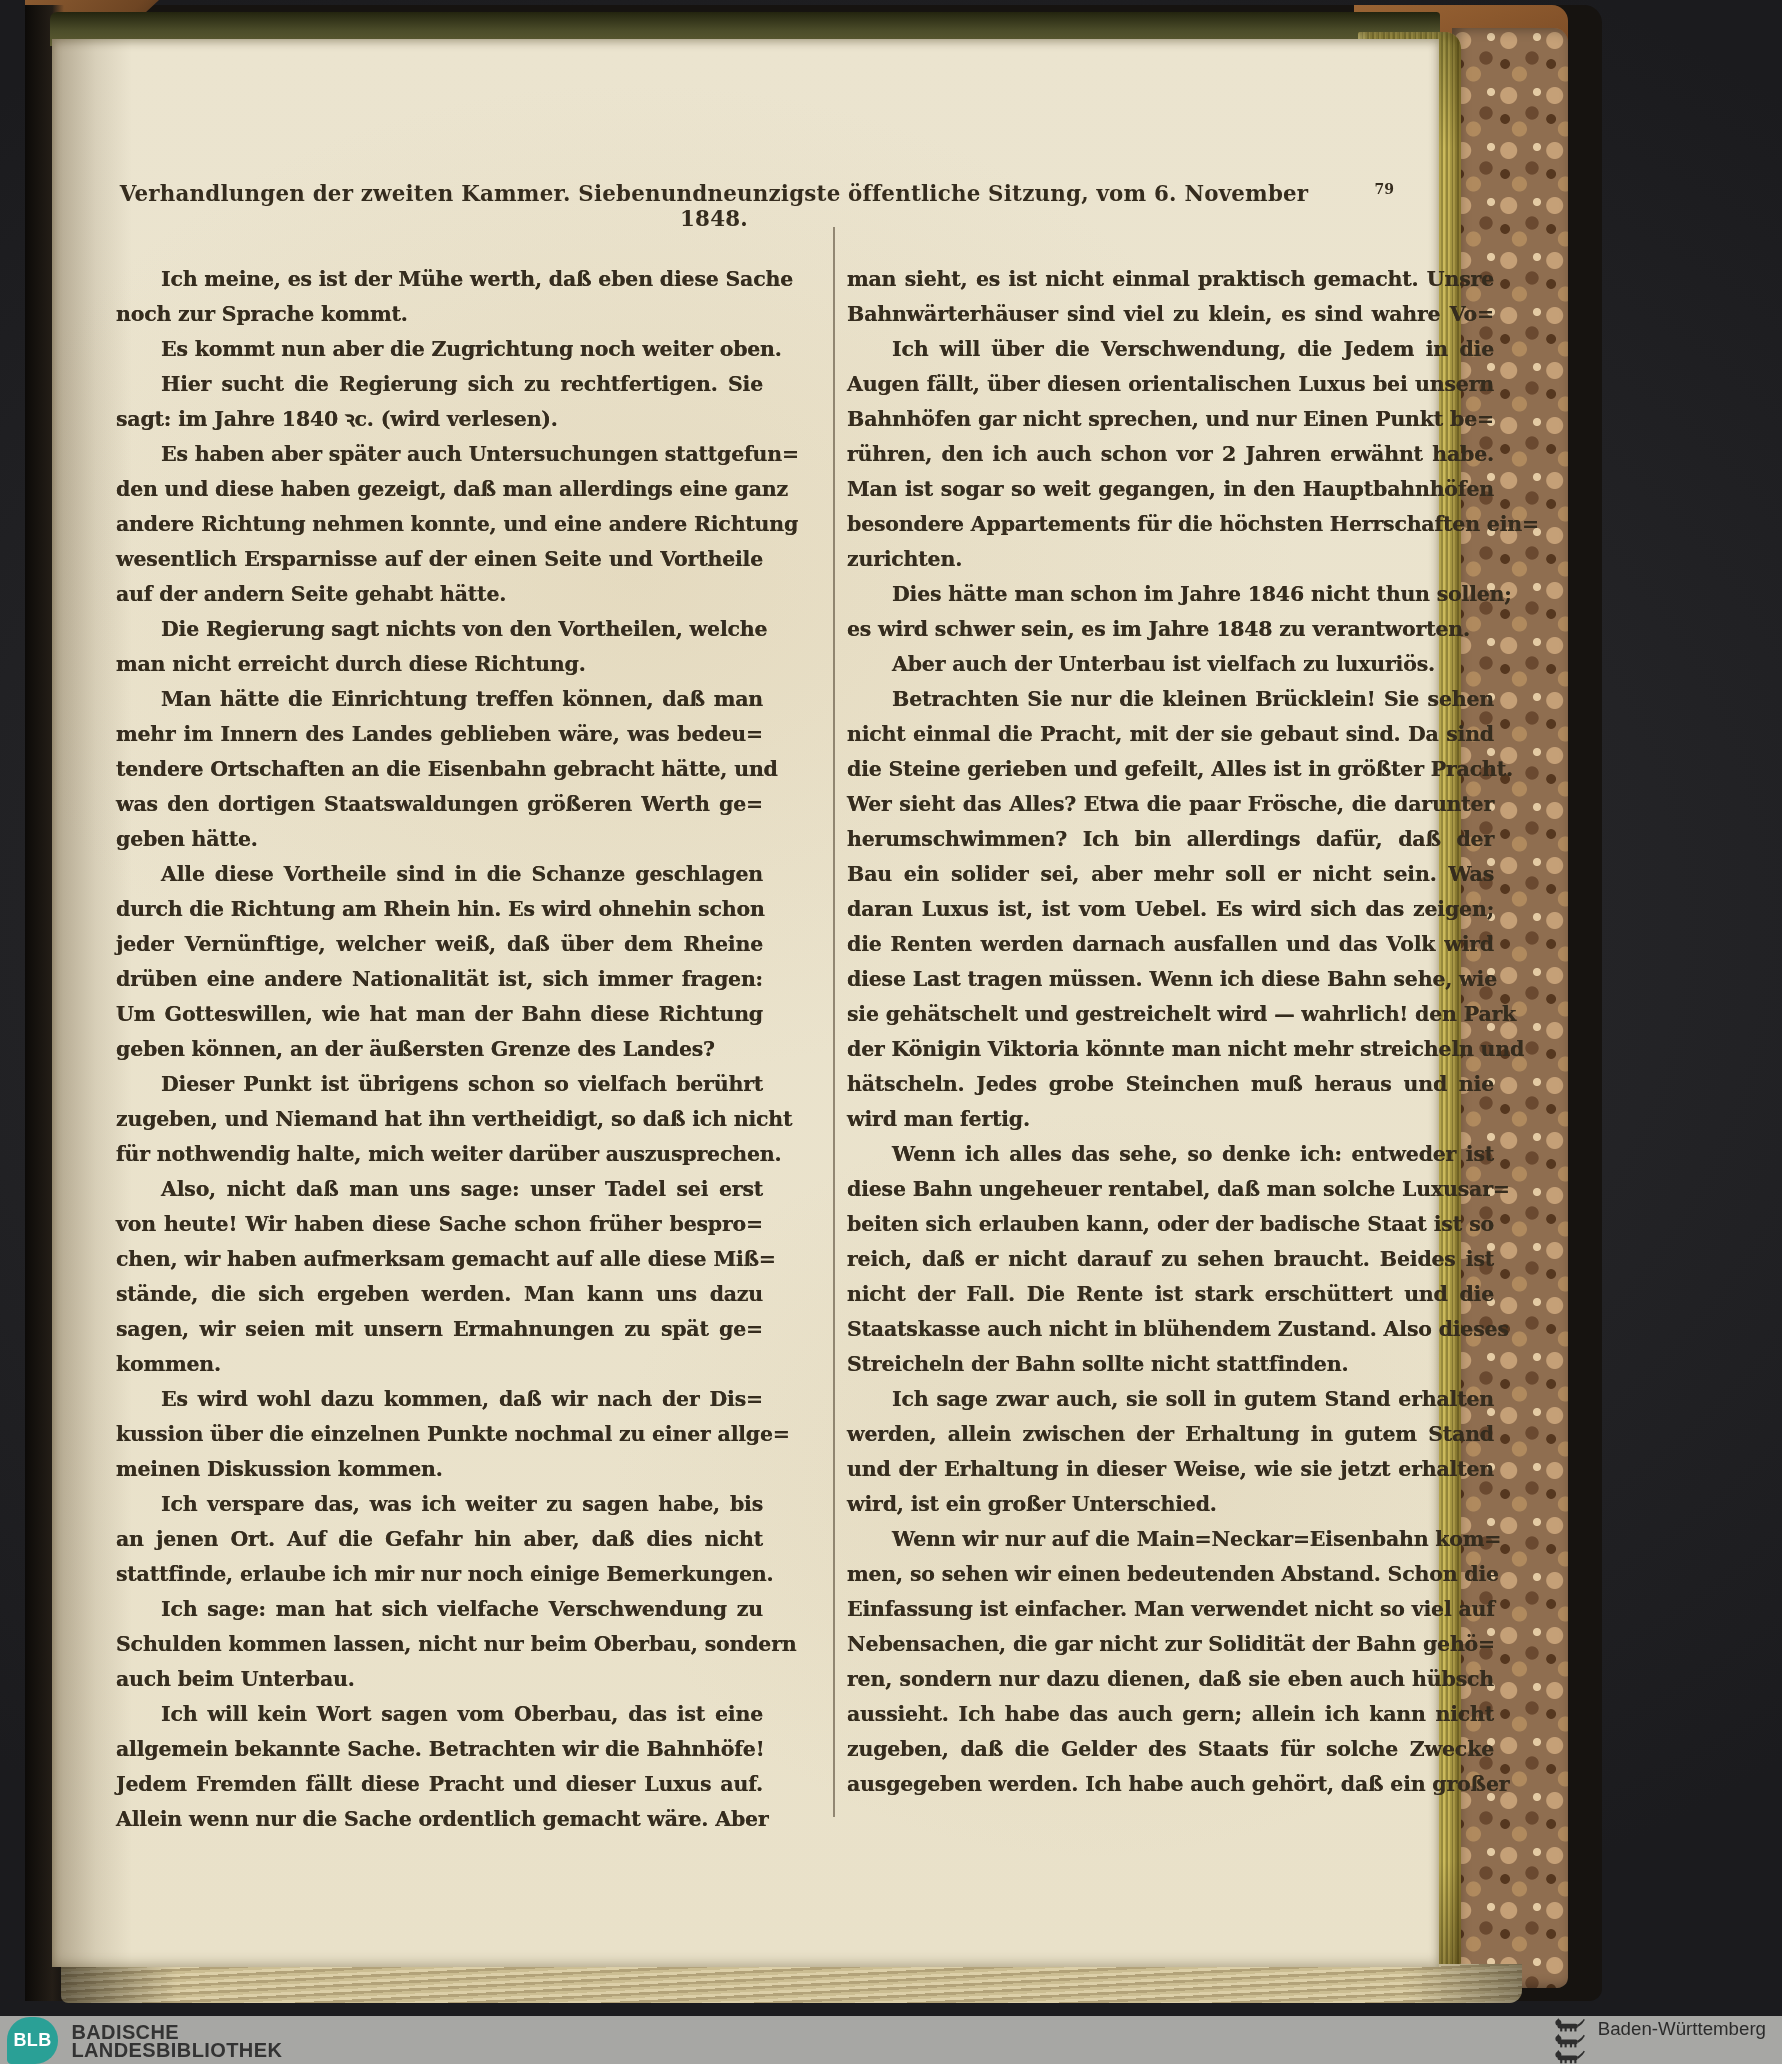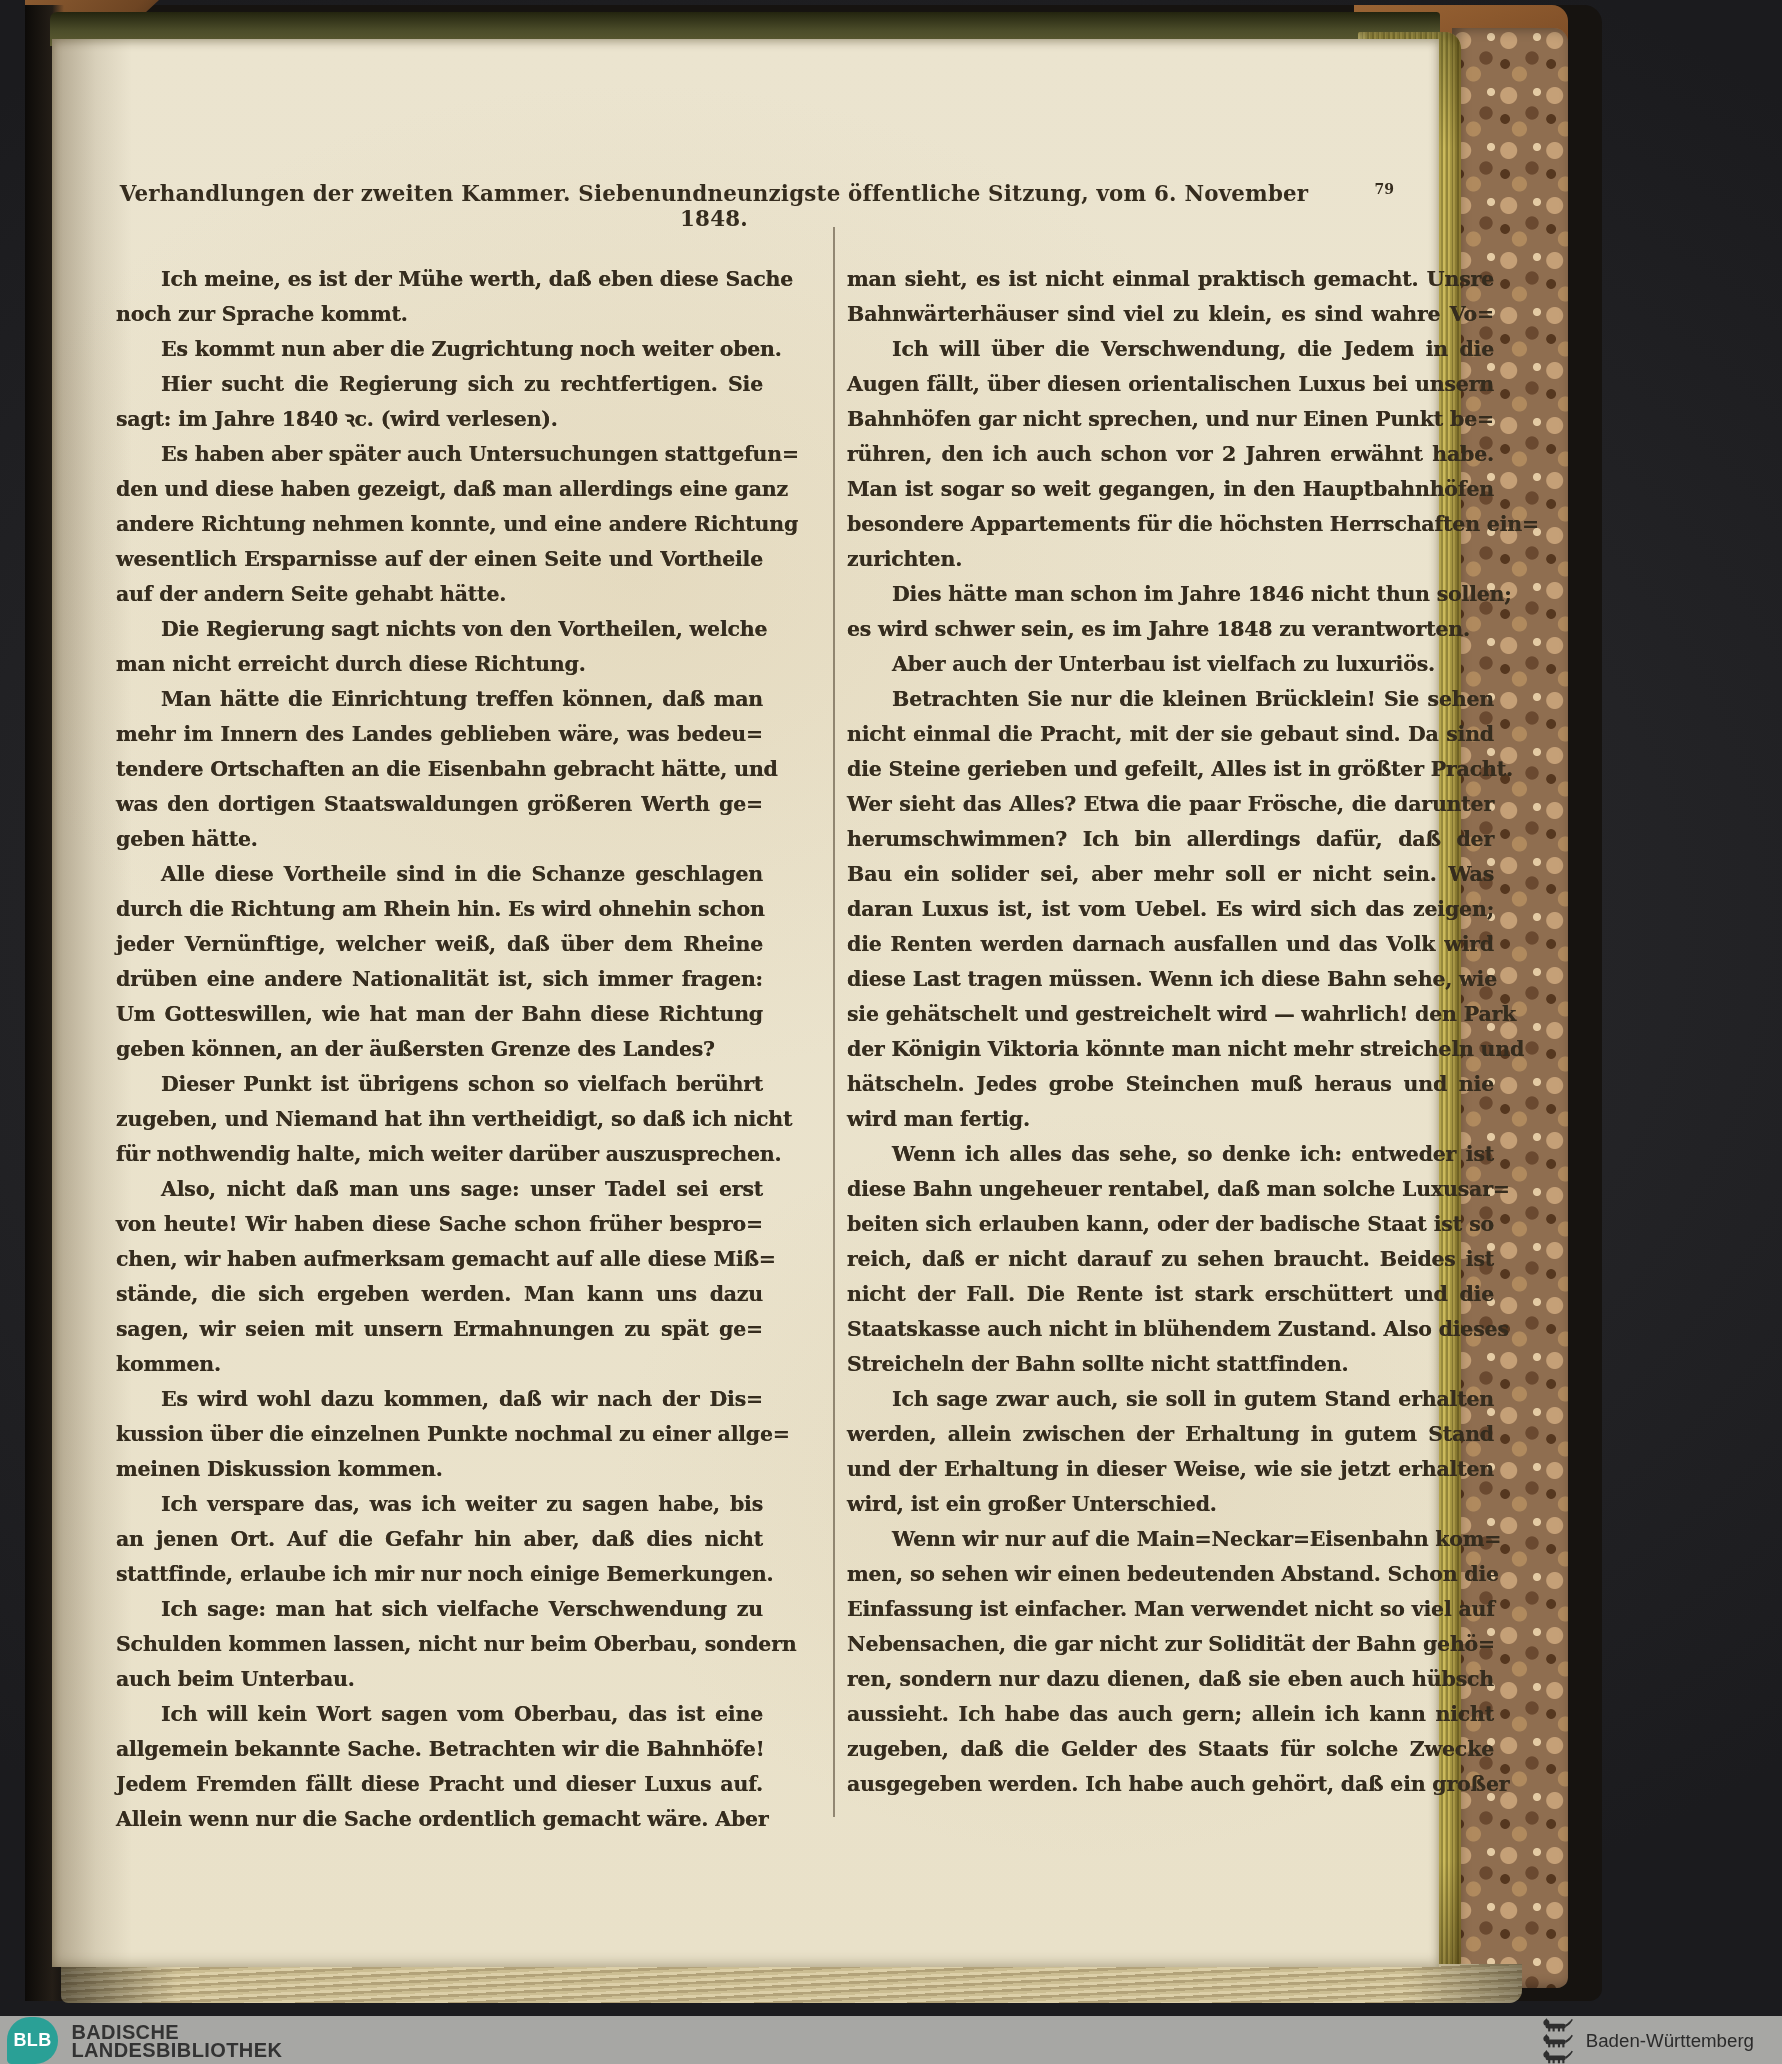--- a/index.html
+++ b/index.html
@@ -73,21 +73,21 @@
   
   .footer{position:absolute;left:0;top:2016px;width:1782px;height:49px;background:#a7a7a4;
       display:flex;align-items:center;justify-content:space-between;
       font-family:"Liberation Sans", sans-serif;}
   .flib{display:flex;align-items:center;margin-left:7px;}
   .blb-badge{width:51px;height:47px;background:#2aa096;border-radius:23px 23px 23px 4.5px;
       display:flex;align-items:center;justify-content:center;
       color:#ffffff;font-weight:bold;font-size:18px;letter-spacing:0.4px;}
   .lib-name{margin-left:13.4px;font-weight:bold;font-size:20px;line-height:18px;
       color:#333333;letter-spacing:0.4px;}
-  .fstate{display:flex;align-items:center;margin-right:28px;}
+  .fstate{display:flex;align-items:flex-start;margin-right:16px;}
   .crest{margin-right:10.7px;}
   .state-label{font-size:18.7px;color:#2b2b2b;}
 </style>
 </head>
 <body>
 
 <div class="stage">
 
   <div class="book">
     <div class="leather-tr"></div>

